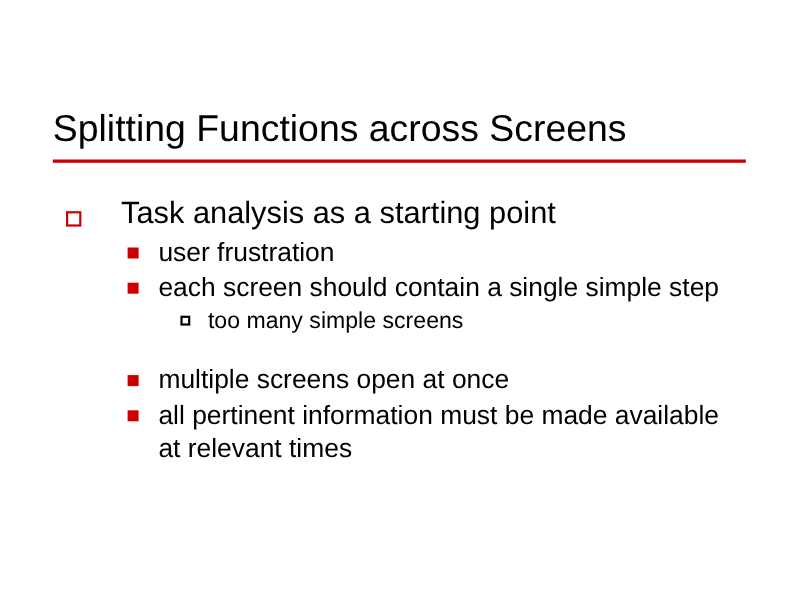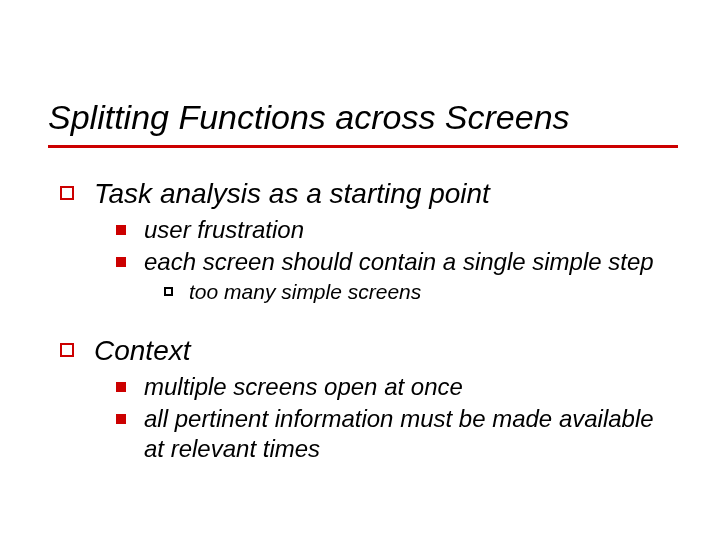--- a/index.html
+++ b/index.html
@@ -10,21 +10,20 @@
     background: #ffffff;
     font-family: Verdana, Geneva, sans-serif;
     color: #000000;
     overflow: hidden;
   }
   .slide {
     position: relative;
     width: 720px;
     height: 448px;
     box-sizing: border-box;
-    font-style: italic;
   }
   .title-wrap {
     position: absolute;
     left: 48px;
     top: 98px;
     right: 30px;
   }
   .title {
     font-size: 34px;
     font-weight: 400;
@@ -40,23 +39,24 @@
   .body {
     position: absolute;
     left: 60px;
     top: 170px;
     right: 40px;
   }
 
   
   .lvl1 {
     display: flex;
-    align-items: flex-start;
+    align-items: center;
     margin-bottom: 4px;
     margin-top: 6px;
+    gap: 16px;
   }
   .lvl1 .bullet {
     flex: 0 0 auto;
     width: 14px;
     height: 14px;
     border: 2px solid #cc0000;
     box-sizing: border-box;
     margin-top: 10px;
     margin-right: 20px;
   }
@@ -145,24 +145,20 @@
       <div class="lvl3-group">
         <div class="lvl3">
           <div class="bullet"></div>
           <div class="txt">too many simple screens</div>
         </div>
       </div>
     </div>
 
     <div class="gap"></div>
 
-    <div class="lvl1">
-      <div class="bullet"></div>
-      <div class="txt">Context</div>
-    </div>
     <div class="lvl2-group">
       <div class="lvl2">
         <div class="bullet"></div>
         <div class="txt">multiple screens open at once</div>
       </div>
       <div class="lvl2">
         <div class="bullet"></div>
         <div class="txt">all pertinent information must be made available at relevant times</div>
       </div>
     </div>

